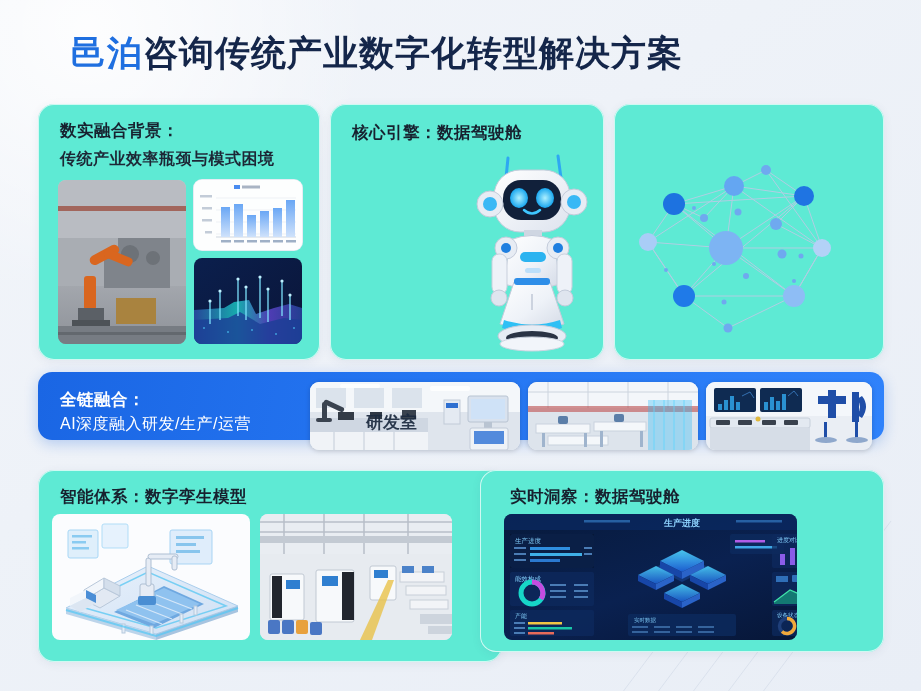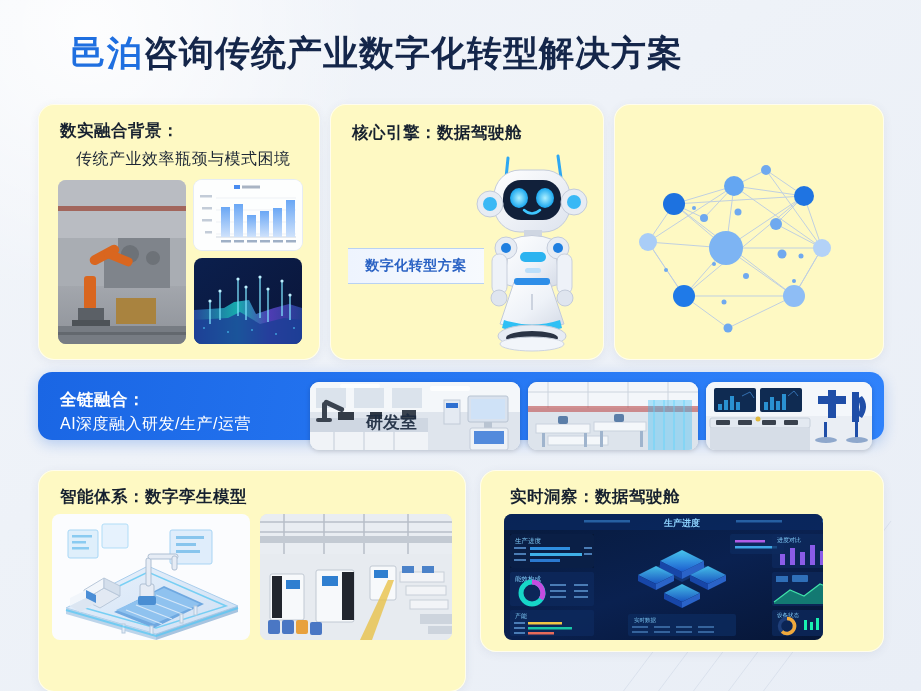--- a/index.html
+++ b/index.html
@@ -14,29 +14,29 @@
   .bg-glow{position:absolute;left:-120px;top:-140px;width:520px;height:420px;
     background:radial-gradient(circle at 40% 40%,rgba(255,255,255,.85),rgba(255,255,255,0) 70%);
     pointer-events:none;}
 
   
   .title{position:absolute;left:46px;top:30px;font-size:35px;font-weight:bold;
     letter-spacing:1px;color:#14264a;white-space:nowrap;margin-left:25px;}
   .title .brand{color:#1f6fe0;}
 
   
-  .card{position:absolute;background:#fef9c3;border-radius:16px;
+  .card{position:absolute;background:#5eead4;border-radius:16px;
     box-shadow:0 2px 10px rgba(60,80,120,.08),0 0 0 1px rgba(255,255,255,.7) inset;}
   .card-title{font-size:16.5px;font-weight:bold;color:#17212f;letter-spacing:.5px;}
-  .card-sub{font-size:16px;font-weight:normal;color:#1d2736;letter-spacing:.5px;margin-top:5px;margin-left:16px;}
+  .card-sub{font-size:16px;font-weight:bold;color:#1d2736;letter-spacing:.5px;margin-top:5px;}
 
   #card-bg{left:38px;top:104px;width:282px;height:256px;}
   #card-ai{left:330px;top:104px;width:274px;height:256px;}
   #card-net{left:614px;top:104px;width:270px;height:256px;}
-  #card-twin{left:38px;top:470px;width:428px;height:222px;}
+  #card-twin{left:38px;top:470px;width:428px;height:192px;padding-left:36px;}
   #card-dash{left:480px;top:470px;width:404px;height:182px;}
 
   #card-bg .card-title{position:absolute;left:22px;top:16px;}
   #card-bg .card-sub{position:absolute;left:22px;top:40px;}
   #card-ai .card-title{position:absolute;left:22px;top:18px;}
   #card-net .card-title{position:absolute;left:20px;top:18px;}
   #card-twin .card-title{position:absolute;left:22px;top:16px;}
   #card-dash .card-title{position:absolute;left:30px;top:16px;}
 
   
@@ -207,23 +207,20 @@
         <circle cx="82" cy="76" r="1"></circle>
           <circle cx="100" cy="70" r="1"></circle>
       </g>
     </svg>
   </div>
 </div>
 
 <div class="card" id="card-ai">
   <div class="card-title">核心引擎：数据驾驶舱</div>
 
-  <div id="ai-tagbox">
-    <span>数字化转型方案</span>
-  </div>
 
   <div class="media" style="left:132px;top:44px;width:140px;height:205px;">
     <svg width="140" height="205" viewBox="0 0 140 205">
       <defs>
         <linearGradient id="body" x1="0" y1="0" x2="1" y2="1">
           <stop offset="0" stop-color="#ffffff"></stop>
             <stop offset=".55" stop-color="#eef2f8"></stop>
           <stop offset="1" stop-color="#d4dae6"></stop>
           </linearGradient>
         <linearGradient id="head" x1="0" y1="0" x2="1" y2="1">
@@ -559,21 +556,21 @@
       <g fill="#cdd4dd">
           <rect x="160" y="100" width="32" height="10"></rect>
           <rect x="168" y="112" width="24" height="8"></rect>
         </g>
     </svg>
   </div>
 </div>
 
 <div class="card" id="card-dash">
   <div class="card-title">实时洞察：数据驾驶舱</div>
-  <div class="media" style="left:24px;top:44px;width:319px;height:126px;">
+  <div class="media" style="left:24px;top:44px;width:293px;height:126px;">
     <svg width="356" height="126" viewBox="0 0 356 126">
       <defs>
         <linearGradient id="dash" x1="0" y1="0" x2="1" y2="1">
           <stop offset="0" stop-color="#071a3c"></stop>
             <stop offset=".5" stop-color="#0a2150"></stop>
           <stop offset="1" stop-color="#061432"></stop>
           </linearGradient>
         <linearGradient id="cube" x1="0" y1="0" x2="0" y2="1">
           <stop offset="0" stop-color="#4fd8ff"></stop>
             <stop offset="1" stop-color="#1c5fd8"></stop>

